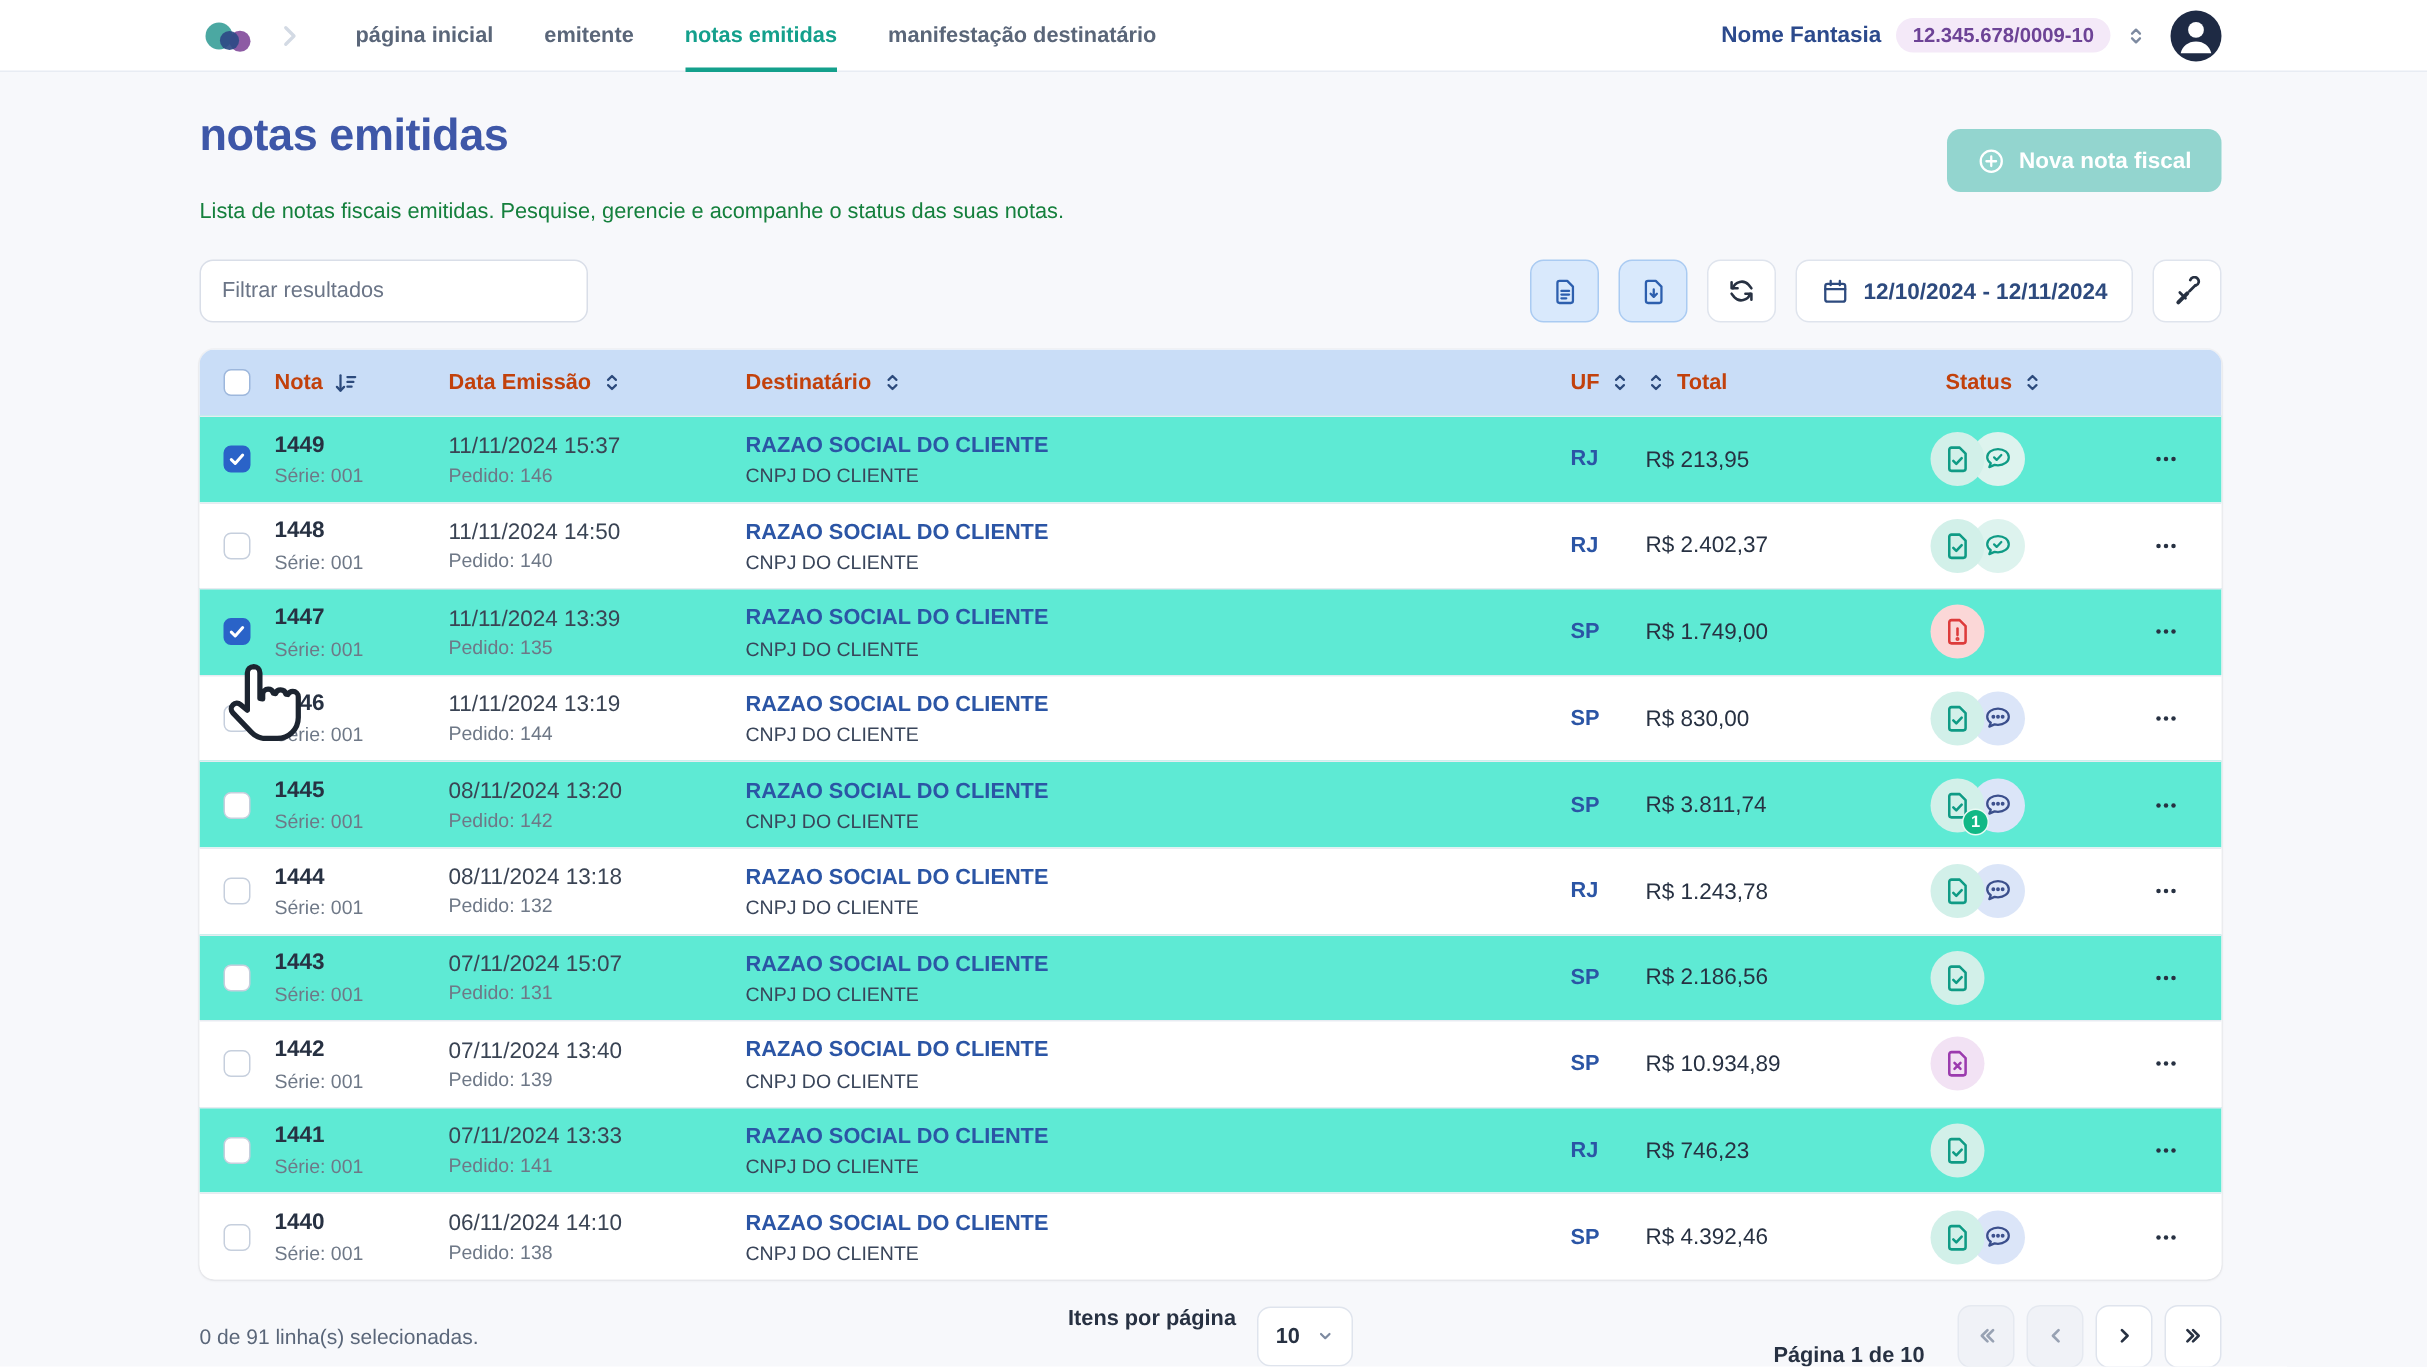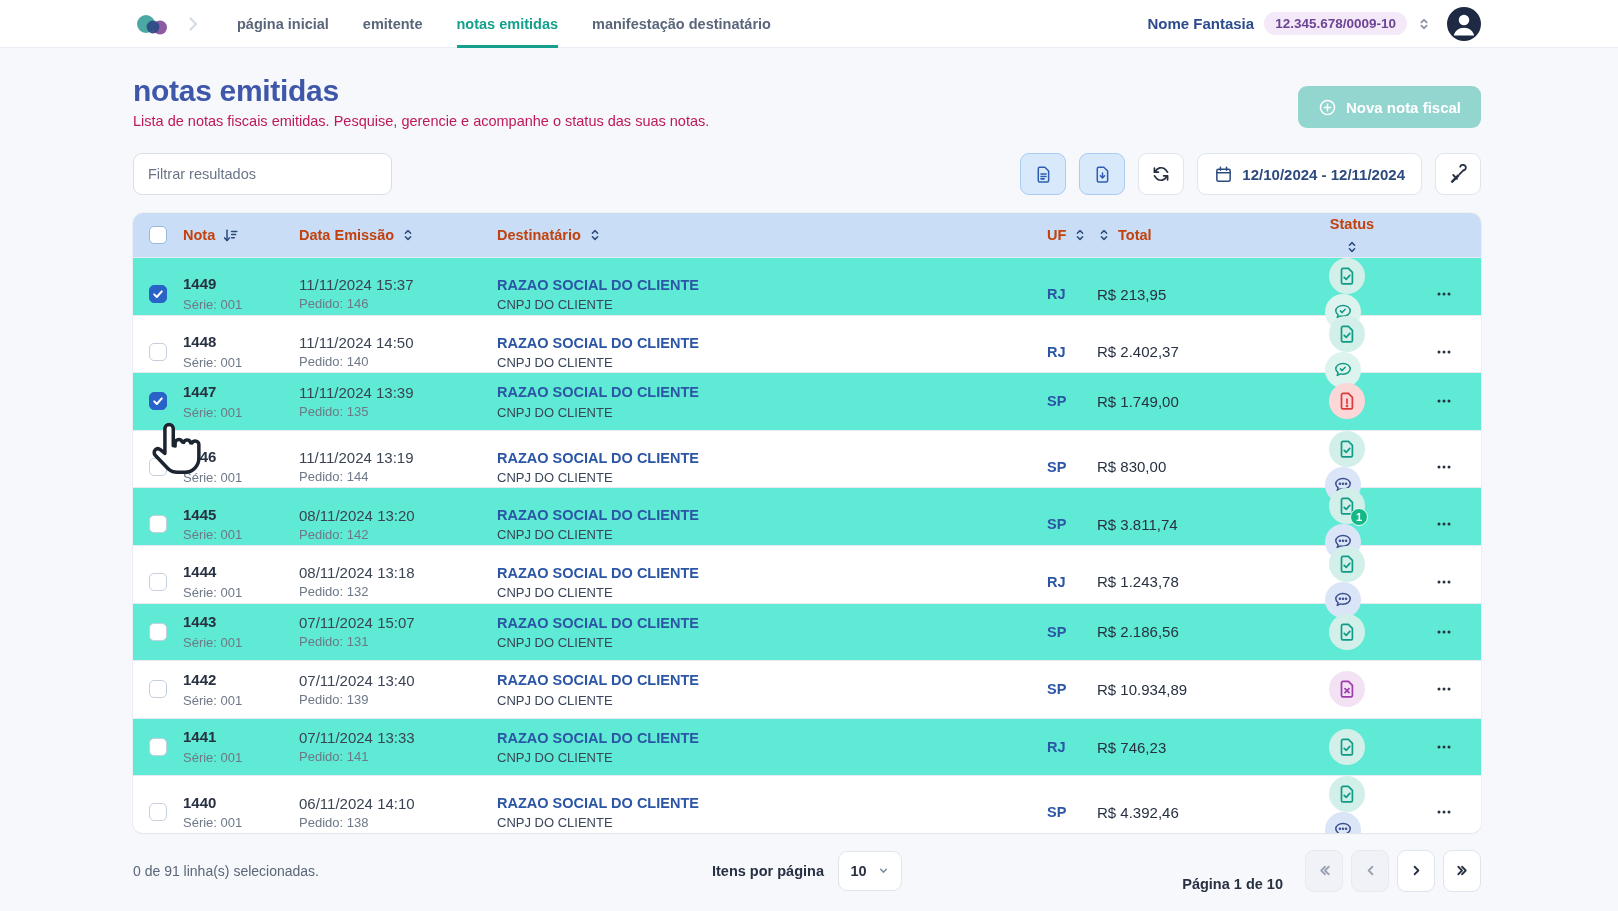--- a/index.html
+++ b/index.html
@@ -35,21 +35,21 @@
   .switcher-icon { display:flex; align-items:center; color:#7d8aa0; }
   .avatar {
     width:34px; height:34px; border-radius:50%; background:#1e2a44;
     display:flex; align-items:center; justify-content:center; margin-left:6px;
   }
 
   
   .main { padding:26px 137px 0 133px; }
   .page-head { display:flex; align-items:flex-start; justify-content:space-between; }
   .page-title { font-size:30px; font-weight:800; color:#3e57a8; letter-spacing:-0.3px; }
-  .page-subtitle { font-size:14.5px; color:#be185d; margin-top:5px; }
+  .page-subtitle { font-size:14.5px; color:#15803d; margin-top:25px; }
   .new-note-btn {
     background:#93d5cf; color:#ffffff; border:none; border-radius:9px;
     font-family:inherit; font-size:15px; font-weight:700;
     height:42px; padding:0 20px; display:flex; align-items:center; gap:9px;
     margin-top:12px;
   }
 
   
   .toolbar { display:flex; align-items:center; justify-content:space-between; margin-top:24px; }
   .filter-input {
@@ -73,21 +73,21 @@
     margin-top:18px; background:#ffffff; border-radius:10px; overflow:hidden;
     box-shadow:0 1px 2px rgba(16,24,40,.06), 0 0 0 1px rgba(16,24,40,.03);
   }
   .t-grid { display:grid; grid-template-columns:50px 116px 198px 480px 120px 180px 130px 1fr; align-items:center; }
   .t-header { background:#c9ddf7; height:44px; color:#c2410c; font-size:14.5px; font-weight:700; }
   .th { display:flex; align-items:center; gap:7px; }
   .th-sorticon { display:flex; align-items:center; color:#2c4a7c; }
   .col-uf { padding-left:70px; }
   .col-total { justify-content:flex-start; display:flex; }
   .t-header .col-total { padding-right:26px; }
-  .col-status { padding-left:10px;flex-direction:column; }
+  .col-status { padding-left:10px; }
   .t-header .col-status { padding-left:20px; }
   .t-row { height:57.6px; border-top:1px solid #e7ebf1; background:#ffffff; }
   .t-row.shaded { background:#5eead4; }
   .cell-main { font-size:15px; font-weight:700; color:#273142; line-height:1.25; }
   .cell-sub { font-size:13px; color:#6e7887; margin-top:3px; line-height:1.2; }
   .cell-date { font-size:15px; color:#3a4454; font-weight:400; }
   .dest-name { font-size:14.5px; font-weight:700; color:#2b55a5; line-height:1.25; }
   .dest-doc { font-size:13px; color:#39455a; margin-top:3px; }
   .uf-val { font-size:14.5px; font-weight:700; color:#2b55a5; }
   .total-val { font-size:15px; color:#273142; }
@@ -119,21 +119,21 @@
     display:flex; align-items:center; justify-content:center; z-index:3;
     border:1.5px solid #eafaf4;
   }
   .row-actions { display:flex; justify-content:center; color:#273142; }
 
   .cursor-hand { position:absolute; left:16px; top:28px; z-index:20; pointer-events:none; }
 
   
   .footer { display:flex; align-items:center; margin-top:16px; height:44px; }
   .footer-left { flex:1; font-size:14px; color:#5a6679; }
-  .footer-mid { display:flex; align-items:center; gap:14px; }
+  .footer-mid { display:flex; align-items:flex-start; gap:14px; }
   .ipp-label { font-size:14.5px; color:#273142; font-weight:600; }
   .ipp-select {
     width:64px; height:40px; background:#ffffff; border:1px solid #dfe4ed; border-radius:9px;
     display:flex; align-items:center; justify-content:center; gap:10px;
     font-size:14.5px; color:#273142; font-weight:600;
   }
   .footer-right { flex:1; display:flex; align-items:flex-end; justify-content:flex-end; gap:8px; }
   .page-indicator { font-size:14.5px; font-weight:700; color:#273142; margin-right:14px; }
   .pg-btn {
     width:38px; height:42px; border-radius:9px; background:#ffffff;

